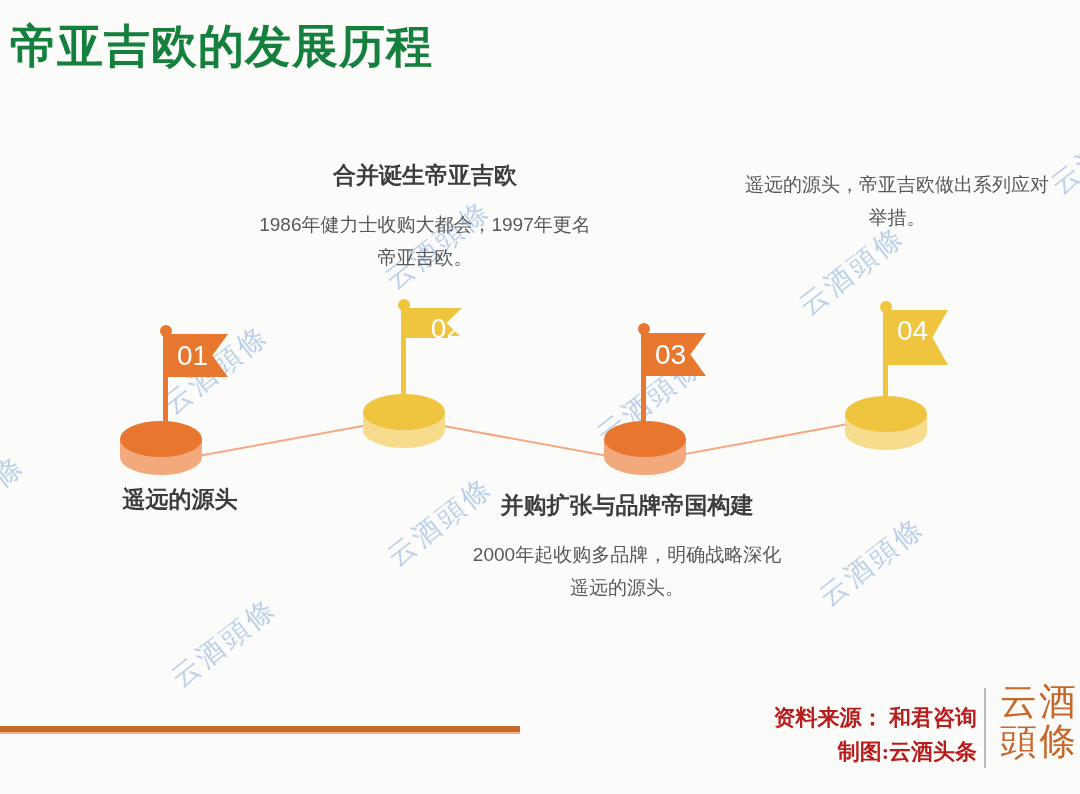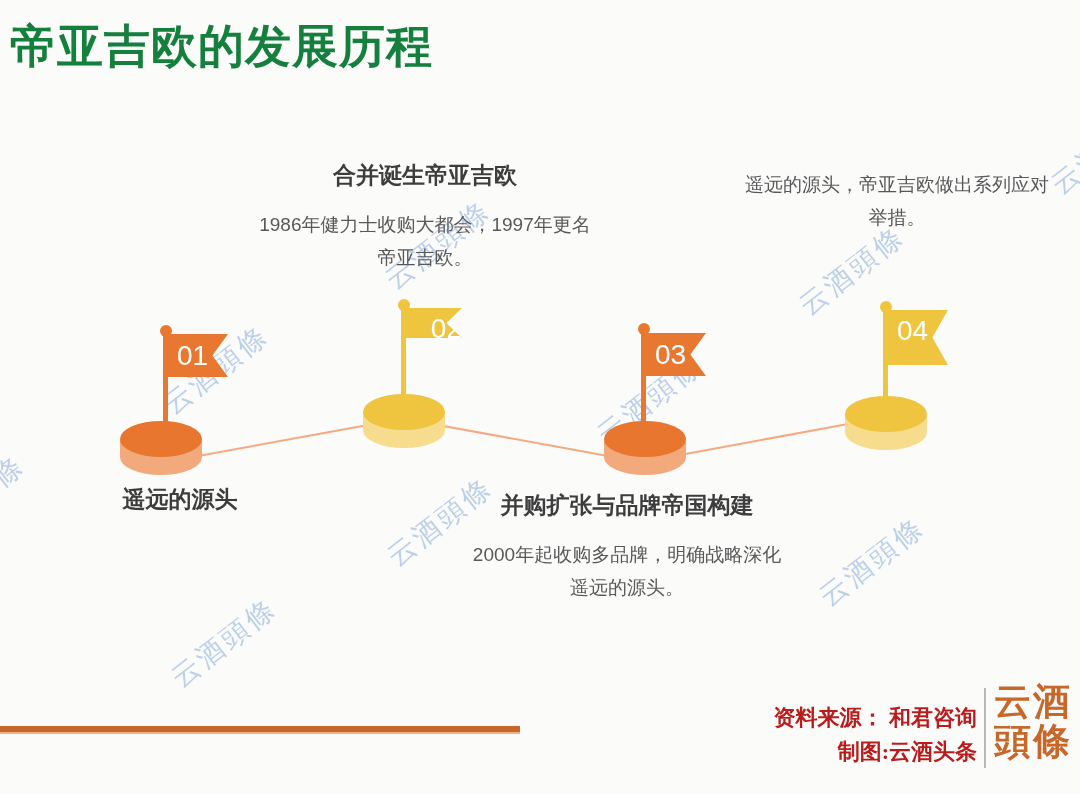--- a/index.html
+++ b/index.html
@@ -81,23 +81,23 @@
     position:absolute; left:0; top:726px; width:520px; height:8px;
     background:#c5682a; border-bottom:2px solid #efb183; z-index:3;
   }
   .source {
     position:absolute; right:103px; top:689px; text-align:right; z-index:3;
     font-family:"Liberation Serif","DejaVu Serif",serif;
     font-weight:700; color:#b91c1c; font-size:22px; line-height:34px;margin-top:12px;
   }
   .footer-divider { position:absolute; left:984px; top:688px; width:2px; height:80px; background:#b9b9b9; z-index:3; }
   .logo {
-    position:absolute; left:994px; top:682px; width:84px; text-align:left; z-index:3;
+    position:absolute; left:994px; top:682px; width:84px; text-align:right; z-index:3;
     font-family:"Liberation Serif","DejaVu Serif",serif;
-    font-weight:700; color:#c8672a; font-size:37px; line-height:40px; letter-spacing:2px;
+    font-weight:400; color:#c8672a; font-size:37px; line-height:40px; letter-spacing:2px;
   }
 </style>
 </head>
 <body>
 
 <div id="stage">
 
   <div class="wm" style="left:216px; top:370px;">云酒頭條</div>
   <div class="wm" style="left:438px; top:245px;">云酒頭條</div>
   <div class="wm" style="left:440px; top:522px;">云酒頭條</div>

